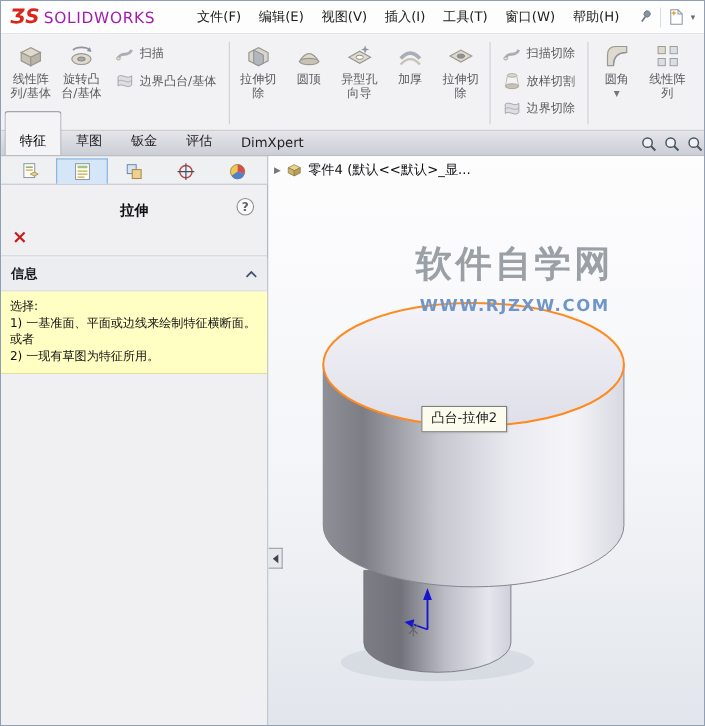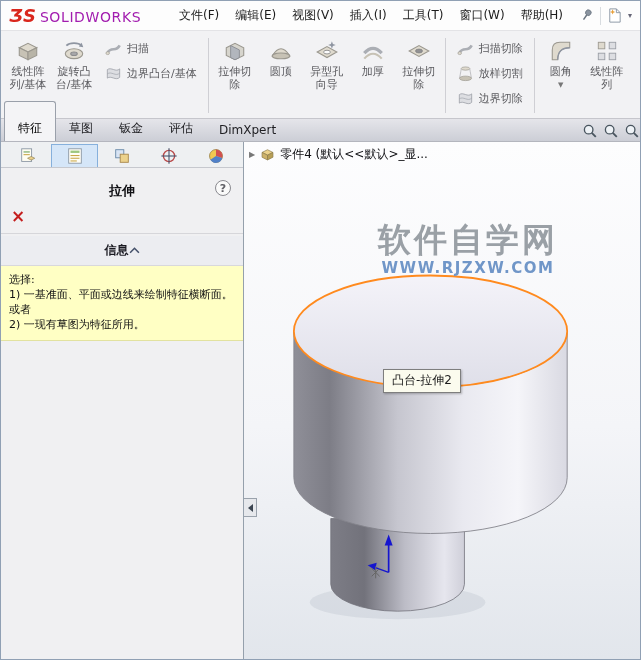--- a/index.html
+++ b/index.html
@@ -45,34 +45,34 @@
 .panel{width:243px;flex:0 0 auto;background:#f0f0f2;border-right:1px solid #95a0ac;display:flex;flex-direction:column}
 .ptabs{display:flex;padding:2px 3px 0;background:#eef0f2;border-bottom:1px solid #c6c8ce}
 .ptab{flex:1;display:flex;align-items:center;justify-content:center;height:23px;border:1px solid transparent;border-bottom:none}
 .ptab svg{width:18px;height:18px}
 .ptab.active{background:#d5e6f8;border-color:#86b0dc}
 .ptitle-row{display:flex;align-items:center;justify-content:center;position:relative;padding:14px 12px 6px}
 .ptitle{font-weight:bold;font-size:13px;color:#101014}
 .help-btn{position:absolute;right:12px;top:12px;width:16px;height:16px;border:1px solid #8a8a90;border-radius:50%;color:#606066;font-size:11px;font-weight:bold;display:flex;align-items:center;justify-content:center;background:#fafafa}
 .cancel-row{padding:2px 10px 8px;border-bottom:1px solid #d6d6da}
 .cancel-btn{color:#c41e1e;font-size:17px;font-weight:bold;line-height:16px}
-.msg-header{display:flex;justify-content:center;align-items:center;padding:6px 9px;font-weight:bold;font-size:12px;color:#1a1a22;background:#ecedf1;border-bottom:1px solid #d8d8dc;margin-top:2px}
+.msg-header{display:flex;justify-content:space-between;align-items:center;padding:6px 9px;font-weight:bold;font-size:12px;color:#1a1a22;background:#ecedf1;border-bottom:1px solid #d8d8dc;margin-top:2px}
 .chev{width:11px;height:7px}
 .msg-body{background:#ffffc4;border-bottom:1px solid #e2e2a0;padding:6px 8px 8px;font-size:11px;line-height:15px;color:#101010;white-space:pre-line}
 .panel-rest{flex:1;background:#f0f0f2}
 
 
 .viewport{flex:1;position:relative;background:linear-gradient(180deg,#fdfdfe 0%,#f4f5f8 55%,#e2e6ec 100%);overflow:hidden}
 .scene{position:absolute;inset:0;width:100%;height:100%;z-index:1}
 .breadcrumb{position:absolute;top:4px;left:5px;display:flex;align-items:center;gap:5px;font-size:12px;color:#101014;z-index:4}
 .bc-arrow{font-size:8px;color:#777}
 .bc-ic{width:15px;height:15px}
 .watermark{position:absolute;top:80px;left:116px;width:216px;text-align:center;z-index:3;pointer-events:none}
 .wm-title{font-size:33px;font-weight:bold;color:#9aa0a6;letter-spacing:3px;line-height:36px}
-.wm-url{font-size:15px;font-weight:bold;color:#7096c8;letter-spacing:1.5px;margin-top:1px}
+.wm-url{font-size:15px;font-weight:bold;color:#7096c8;letter-spacing:1.5px;margin-top:11px}
 .tooltip{position:absolute;left:139px;top:227px;background:#fbfbee;border:1px solid #7e7e7e;padding:2px 8px 3px;font-size:12px;color:#1c1c1c;z-index:5;box-shadow:1px 1px 2px rgba(0,0,0,.25);white-space:nowrap}
 .collapse-handle{position:absolute;left:0;top:356px;width:13px;height:19px;background:#e6e8ec;border:1px solid #9aa2ac;border-left:none;display:flex;align-items:center;justify-content:center;z-index:4}
 .tri-left{width:0;height:0;border-top:4px solid transparent;border-bottom:4px solid transparent;border-right:5px solid #3a4450}
 </style>
 </head>
 <body>
 
 <svg style="position:absolute;width:0;height:0" aria-hidden="true">
 <defs>
 <symbol id="i-box" viewBox="0 0 22 22">

